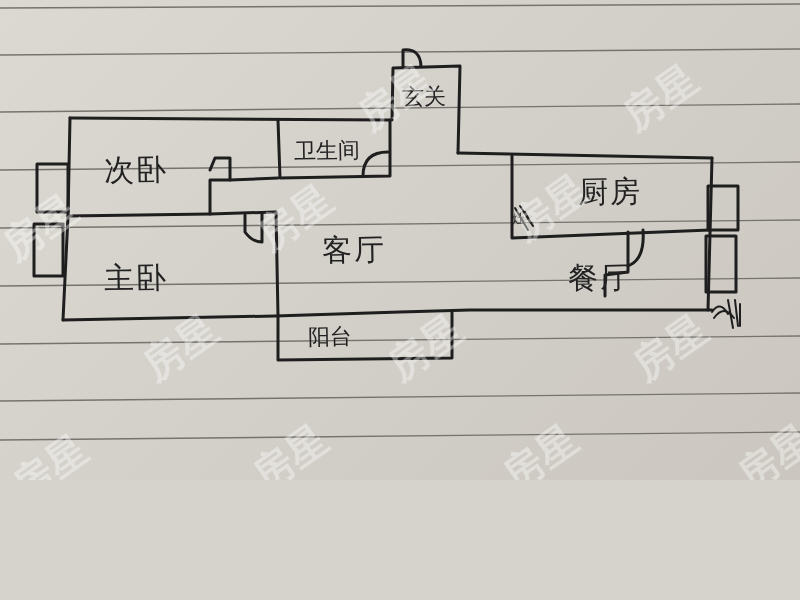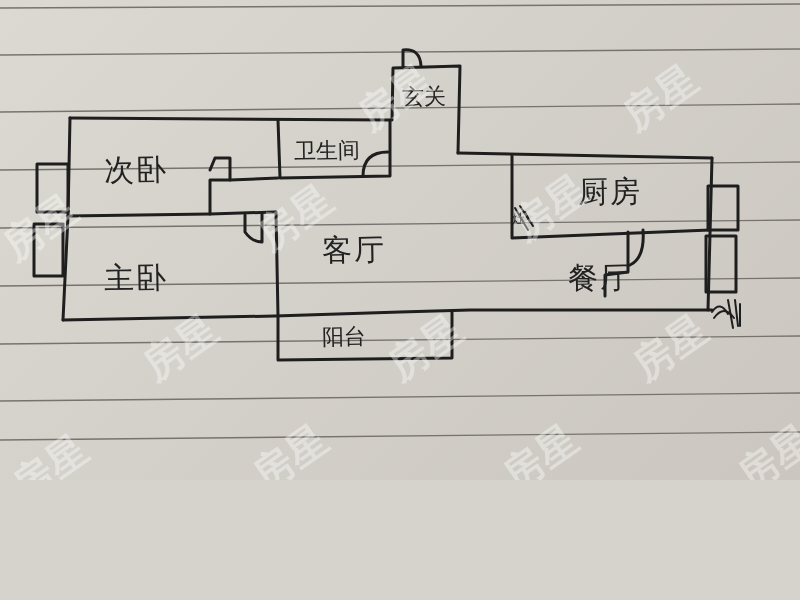--- a/index.html
+++ b/index.html
@@ -85,21 +85,21 @@
     </g>
   </svg>
 
   <div class="lbl small" style="left:402px;top:82px;">玄关</div>
   <div class="lbl small" style="left:294px;top:136px;">卫生间</div>
   <div class="lbl" style="left:104px;top:150px;">次卧</div>
   <div class="lbl" style="left:104px;top:258px;">主卧</div>
   <div class="lbl" style="left:322px;top:230px;">客厅</div>
   <div class="lbl" style="left:578px;top:172px;">厨房</div>
   <div class="lbl" style="left:568px;top:258px;">餐厅</div>
-  <div class="lbl small" style="left:322px;top:322px;">阳台</div>
+  <div class="lbl small" style="left:308px;top:322px;">阳台</div>
   <div class="lbl tiny" style="left:512px;top:210px;">灶</div>
 
   <div class="wm" style="left:0px;top:200px;">房星</div>
   <div class="wm" style="left:255px;top:190px;">房星</div>
   <div class="wm" style="left:510px;top:180px;">房星</div>
   <div class="wm" style="left:620px;top:70px;">房星</div>
   <div class="wm" style="left:355px;top:70px;">房星</div>
   <div class="wm" style="left:140px;top:320px;">房星</div>
   <div class="wm" style="left:385px;top:320px;">房星</div>
   <div class="wm" style="left:630px;top:320px;">房星</div>

